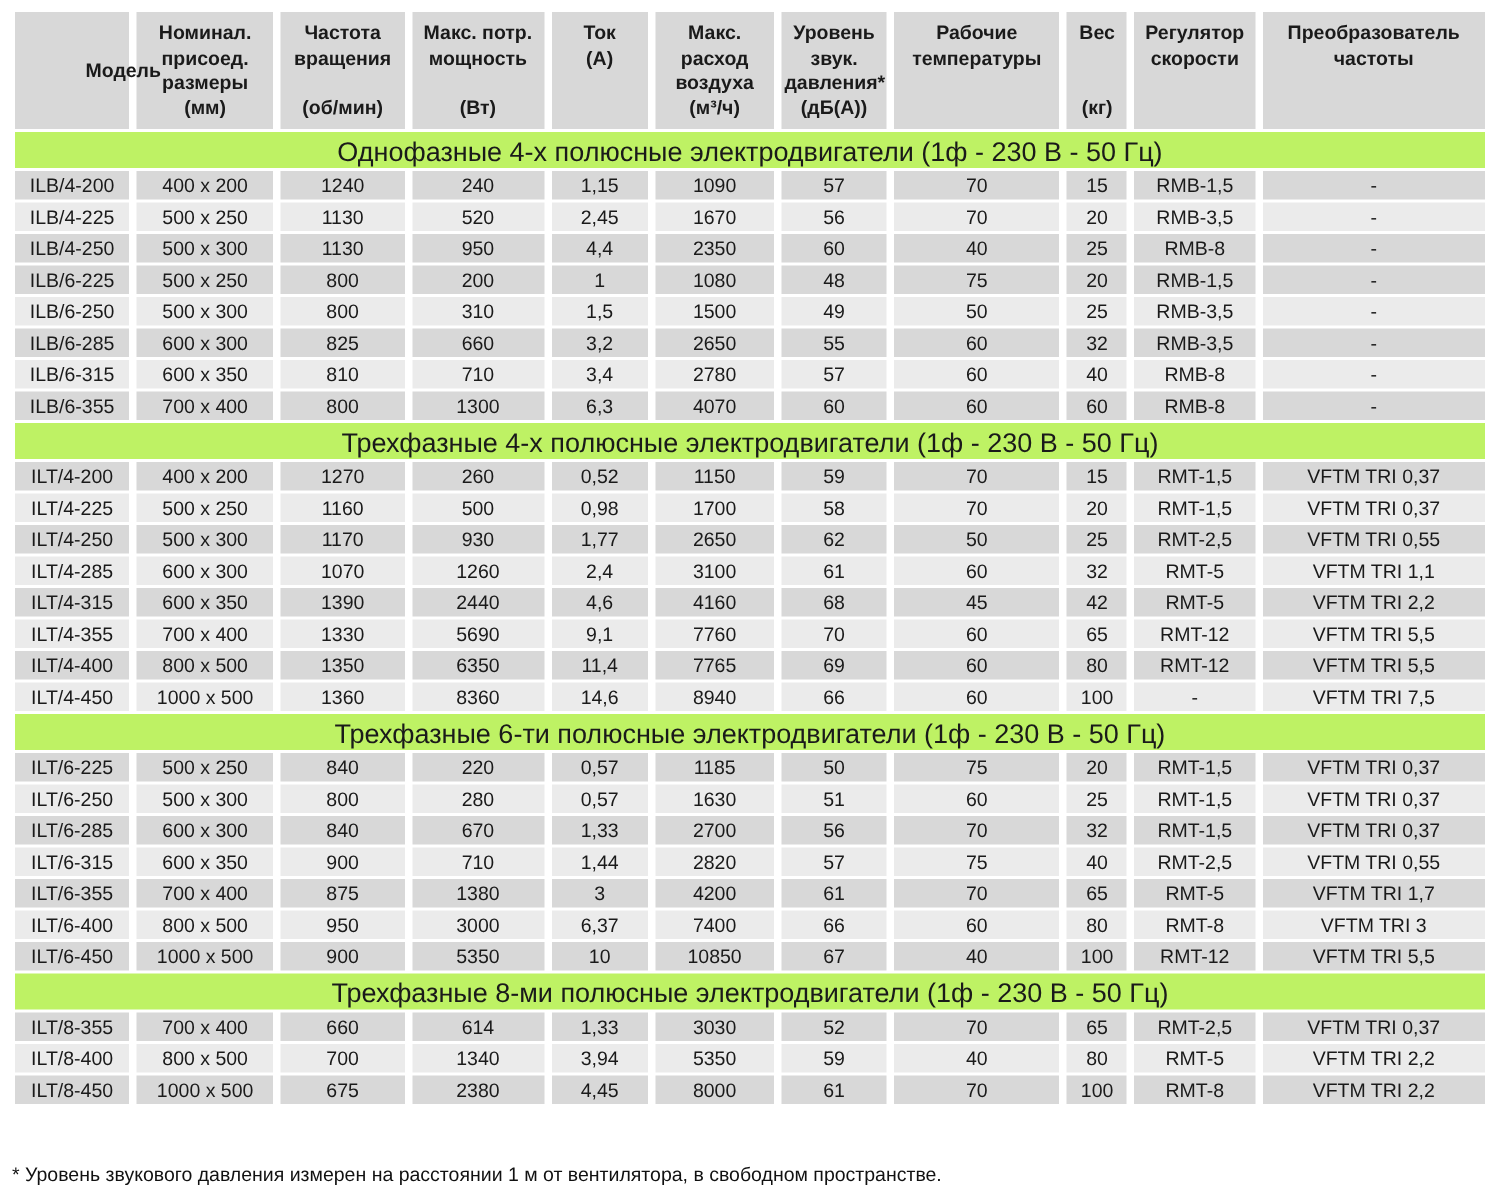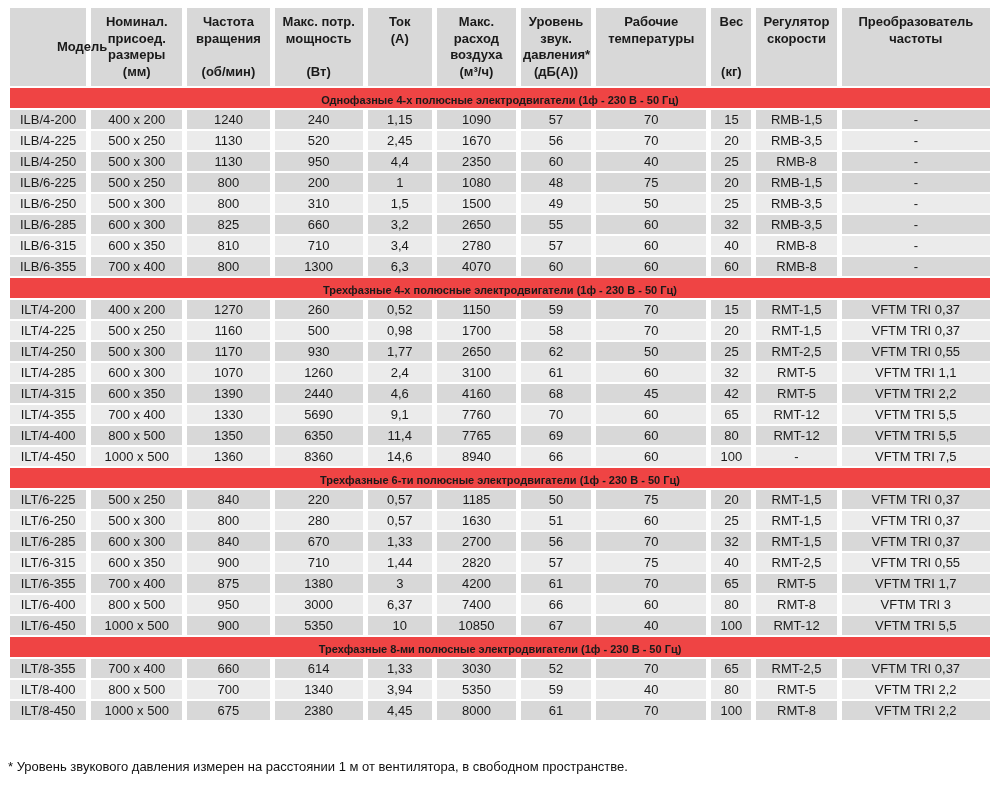--- a/index.html
+++ b/index.html
@@ -33,23 +33,23 @@
     height: 100%;
     padding: 6px 2px;
     line-height: 1.28;
   }
   .h-wrap.v-center { justify-content: center; padding-left: 47px; }
   .h-wrap.v-top { justify-content: flex-start; }
   .h-unit { line-height: 1.25; }
 
   
   td.section-title {
-    background: #ef4444;
-    font-weight: bold;
-    font-size: 11px;
+    background: #bef264;
+    font-weight: normal;
+    font-size: 18px;
     text-align: center;
     height: 20px;
     vertical-align: middle;
     padding-top: 3px;
   }
 
   
   td.cell {
     font-size: 13px;
     text-align: center;

